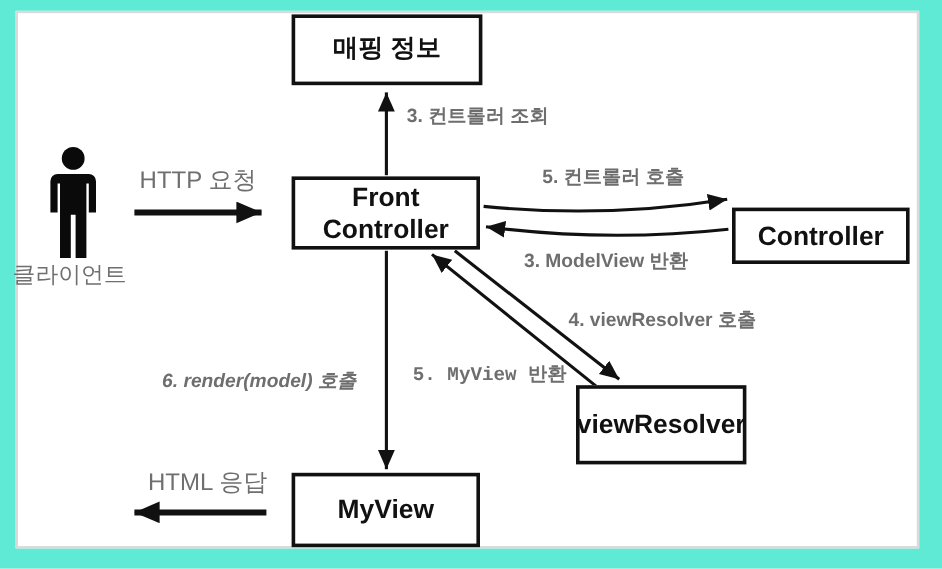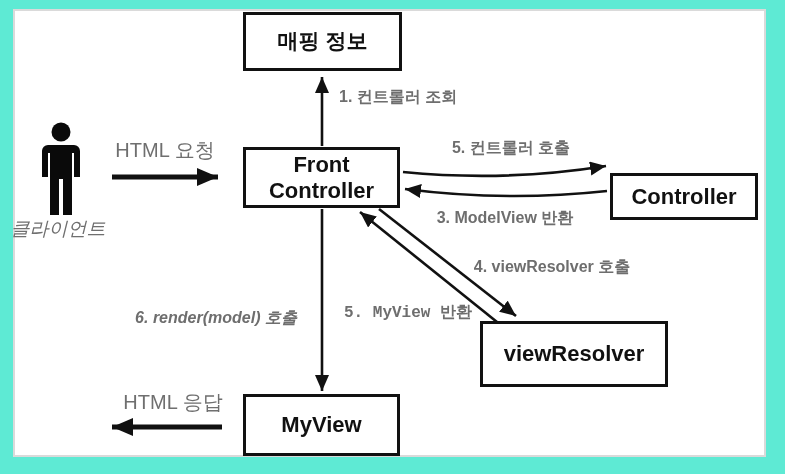--- a/index.html
+++ b/index.html
@@ -16,39 +16,39 @@
   .box{
     position:absolute;box-sizing:border-box;border:3px solid #111111;background:#ffffff;
     display:flex;align-items:center;justify-content:center;text-align:center;
     font-weight:bold;color:#111111;line-height:1.15;
   }
   .box-latin{font-size:22px;}
   .box-kr{font-size:21px;}
   #box-mapping{left:243px;top:12px;width:159px;height:59px;}
   #box-front-controller{left:243px;top:147px;width:157px;height:61px;padding:0 28px;}
   #box-controller{left:610px;top:145px;width:148px;height:47px;margin-top:28px;}
-  #box-view-resolver{left:480px;top:321px;width:188px;height:66px;}
+  #box-view-resolver{left:480px;top:321px;width:142px;height:66px;}
   #box-my-view{left:243px;top:394px;width:157px;height:62px;justify-content:center;}
   .steplabel{
     position:absolute;color:#6e6e6e;font-weight:bold;font-size:16px;white-space:nowrap;
     transform:translate(-50%,-50%);
   }
   .biglabel{
     position:absolute;color:#6f6f6f;font-weight:normal;font-size:20px;white-space:nowrap;
     transform:translate(-50%,-50%);
   }
   #lbl-step1{left:339px;top:97px;transform:translate(0,-50%);}
   #lbl-step2{left:511px;top:148px;}
   #lbl-step3{left:505px;top:218px;}
   #lbl-step4{left:552px;top:267px;}
   #lbl-step5{left:408px;top:312px;font-family:Liberation Mono, monospace;}
   #lbl-step6{left:216px;top:318px;font-style:italic;}
   #lbl-http{left:165px;top:150px;}
   #lbl-html{left:173px;top:402px;}
-  #lbl-client{left:58px;top:229px;font-size:19px;font-style:italic;}
+  #lbl-client{left:58px;top:229px;font-size:19px;}
 </style>
 </head>
 <body>
 
 <div id="stage">
 
   <div id="frame"></div>
 
   <svg id="arrows" viewBox="0 0 785 474" xmlns="http://www.w3.org/2000/svg">
     <defs>
@@ -111,24 +111,24 @@
   </div>
 
   <div id="box-view-resolver" class="box box-latin">
     <span>viewResolver</span>
   </div>
 
   <div id="box-my-view" class="box box-latin">
     <span>MyView</span>
   </div>
 
-  <div id="lbl-step1" class="steplabel">1. 컨트롤러 조회</div>
+  <div id="lbl-step1" class="steplabel">3. 컨트롤러 조회</div>
   <div id="lbl-step2" class="steplabel">5. 컨트롤러 호출</div>
   <div id="lbl-step3" class="steplabel">3. ModelView 반환</div>
   <div id="lbl-step4" class="steplabel">4. viewResolver 호출</div>
   <div id="lbl-step5" class="steplabel">5. MyView 반환</div>
   <div id="lbl-step6" class="steplabel">6. render(model) 호출</div>
 
-  <div id="lbl-http" class="biglabel">HTML 요청</div>
+  <div id="lbl-http" class="biglabel">HTTP 요청</div>
   <div id="lbl-html" class="biglabel">HTML 응답</div>
   <div id="lbl-client" class="biglabel">클라이언트</div>
 
 </div>
 
 </body></html>

